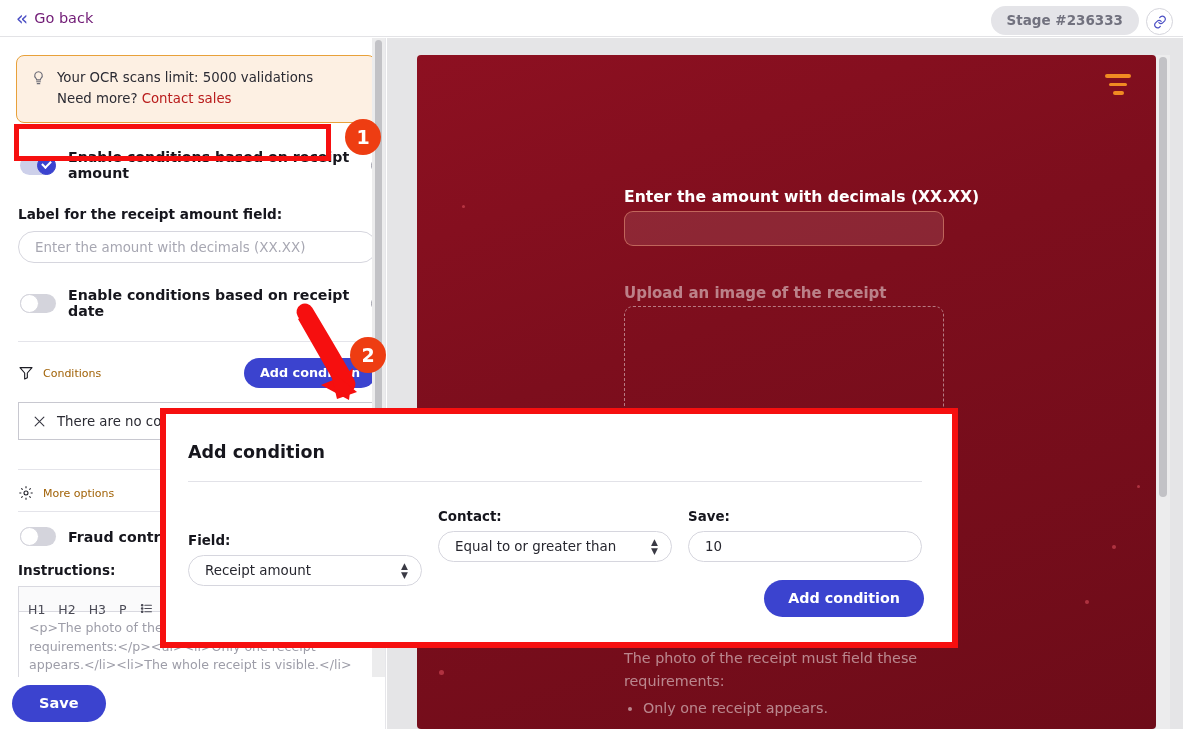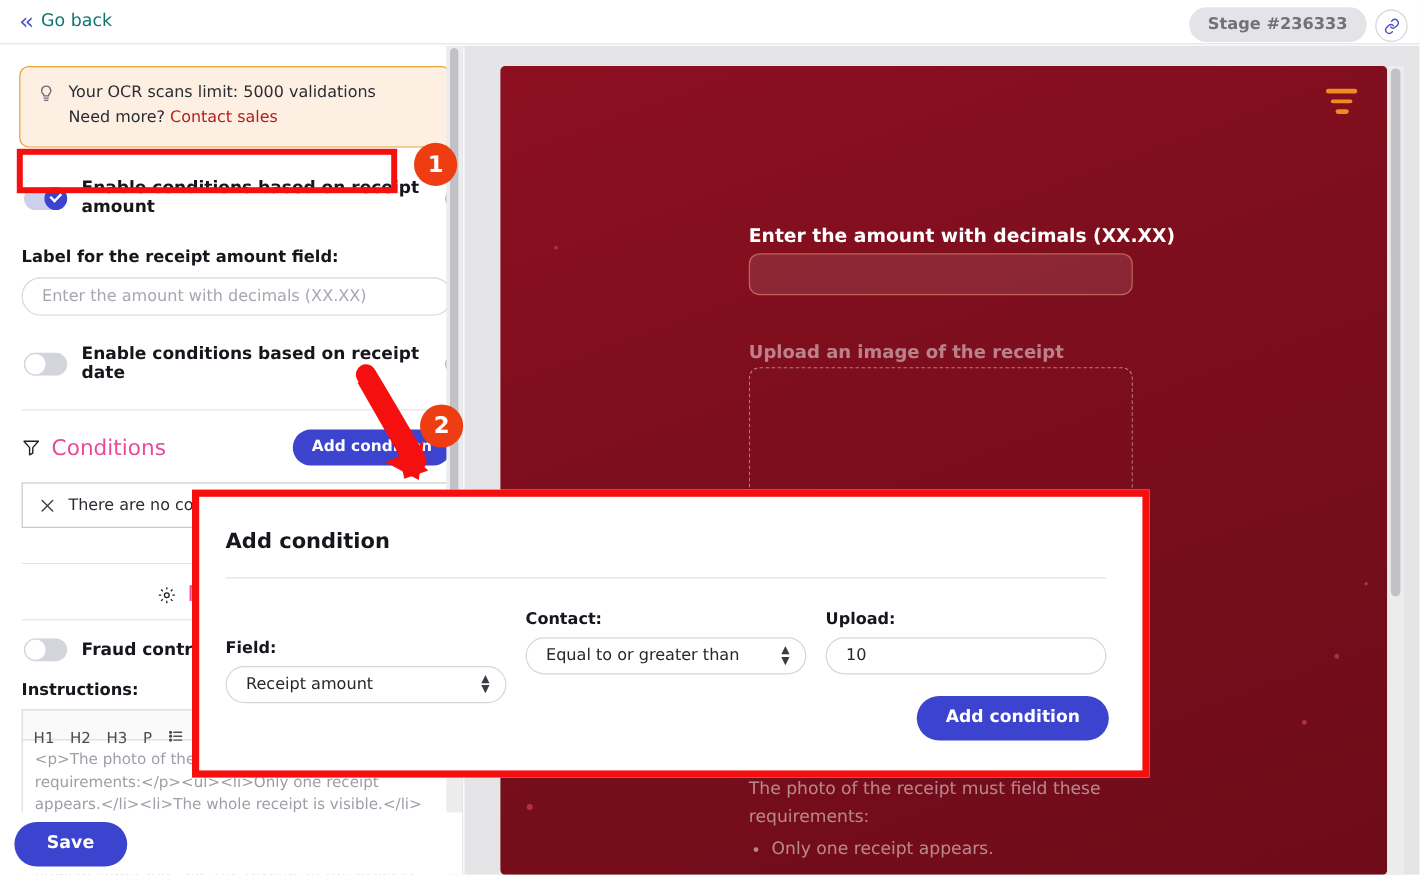--- a/index.html
+++ b/index.html
@@ -11,21 +11,21 @@
   #root { position: relative; width: 1183px; height: 729px; background: #fff; }
 
   
   .topbar {
     position: absolute; left: 0; top: 0; width: 1183px; height: 37px;
     background: #fff; border-bottom: 1px solid #e3e3e6;
     display: flex; align-items: center;
   }
   .goback { display: flex; align-items: center; gap: 9px; margin-left: 16px; cursor: pointer; }
   .goback .chev { color: #4b4fc4; font-size: 19px; line-height: 1; letter-spacing: -3px; }
-  .goback .lbl { font-size: 14.5px; color: #0f766e; }
+  .goback .lbl { font-size: 14.5px; color: #701a75; }
   .topright { position: absolute; right: 10px; top: 6px; display: flex; align-items: flex-end; gap: 7px; }
   .stage-badge {
     background: #e4e4e8; color: #71717e; font-size: 13.5px; font-weight: 600;
     border-radius: 16px; padding: 6px 16px 7px 16px; white-space: nowrap;
   }
   .link-btn {
     width: 27px; height: 27px; border-radius: 50%; border: 1px solid #d5d5dc;
     background: #fff; display: flex; align-items: center; justify-content: center;
     cursor: pointer;
   }
@@ -75,21 +75,21 @@
   .txtinput {
     width: 359px; height: 32px; border: 1px solid #d6d6de; border-radius: 17px;
     padding: 0 16px; font-size: 13.4px; color: #a7a7b2;
     font-family: "DejaVu Sans", "Liberation Sans", sans-serif; background: #fff;
   }
   .txtinput::placeholder { color: #a7a7b2; }
 
   .hrule { height: 1px; background: #e4e4ea; }
 
   .sect-head { display: flex; align-items: center; justify-content: space-between; }
-  .sect-title { display: flex; align-items: center; gap: 9px; font-size: 18px; color: #ec4899; justify-content: center; }
+  .sect-title { display: flex; align-items: center; gap: 9px; font-size: 11px; color: #a16207; }
   .btn-primary {
     background: #3b43cf; color: #fff; border: none; border-radius: 16px;
     font-size: 12.8px; font-weight: 700; padding: 7px 16px 8px 16px; cursor: pointer;
     font-family: "DejaVu Sans", "Liberation Sans", sans-serif;
   }
   .empty-box {
     border: 1px solid #c8c8d0; background: #fff; height: 38px;
     display: flex; align-items: center; gap: 10px; padding: 0 13px;
     font-size: 13.3px; color: #2b2b33;
   }
@@ -377,21 +377,21 @@
           </div>
         </div>
         <div class="fgroup-op">
           <div class="f-lbl">Contact:</div>
           <div class="selectbox">
             <span>Equal to or greater than</span>
             <span class="spin">▲<br>▼</span>
           </div>
         </div>
         <div class="fgroup-val">
-          <div class="f-lbl">Upload:</div>
+          <div class="f-lbl">Save:</div>
           <input class="valuebox" type="text" value="10" style="">
         </div>
       </div>
 
       <div class="modal-actions">
         <button class="btn-modal">Add condition</button>
       </div>
     </div>
   </div>
 

